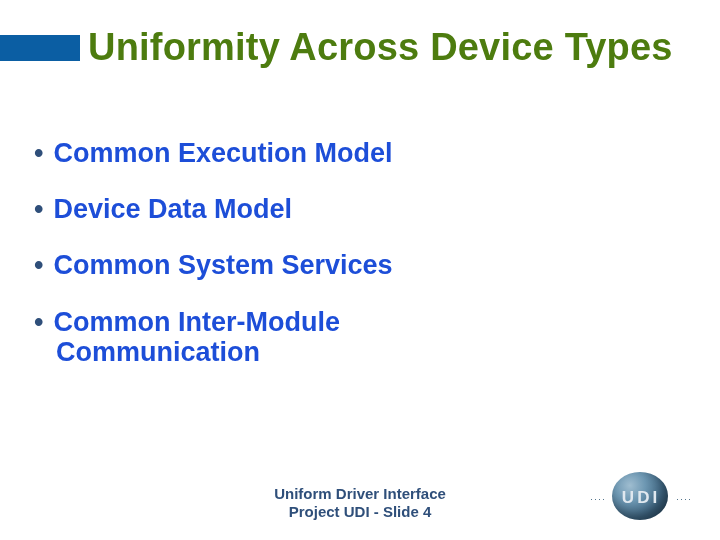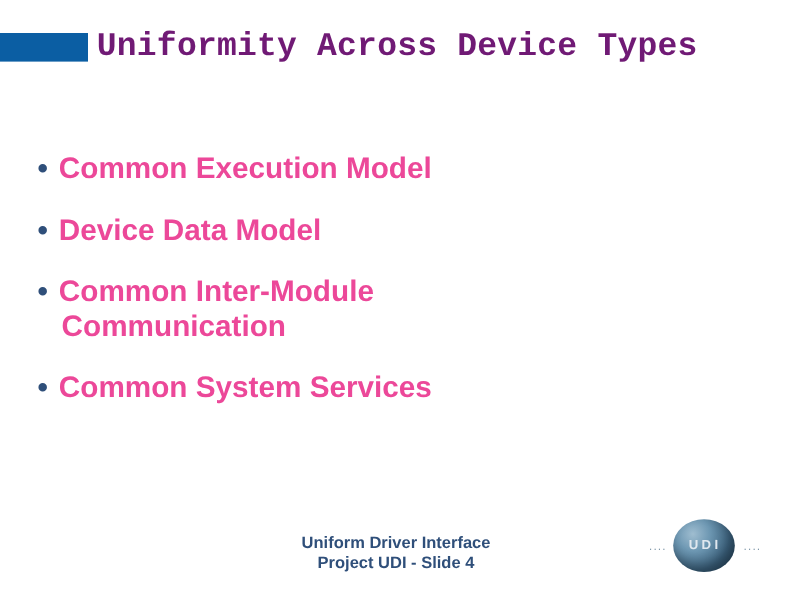--- a/index.html
+++ b/index.html
@@ -1,51 +1,51 @@
 <!DOCTYPE html>
 <html><head>
 <meta charset="utf-8">
 <style>
   * { margin: 0; padding: 0; box-sizing: border-box; }
   html, body { width: 720px; height: 540px; background: #fff; font-family: Arial, Helvetica, sans-serif; overflow: hidden; }
   .slide { position: relative; width: 720px; height: 540px; }
   .title-bar { position: absolute; top: 26px; left: 0; right: 0; display: flex; align-items: center; }
   .blue-block { width: 80px; height: 26px; background: #0b5ea3; margin-right: 8px; flex-shrink: 0; }
-  .title { font-size: 30px; font-weight: bold; color: #701a75; letter-spacing: 0.2px; font-family: Liberation Mono, monospace; }
+  .title { font-size: 38px; font-weight: bold; color: #4d7c0f; letter-spacing: 0.2px; }
   .bullets { position: absolute; top: 138px; left: 34px; right: 34px; color: #2f4f7a; }
-  .bullets li { list-style: none; margin-bottom: 26px; font-weight: bold; font-size: 27px; line-height: 1.12; color: #ec4899; }
+  .bullets li { list-style: none; margin-bottom: 26px; font-weight: bold; font-size: 27px; line-height: 1.12; color: #1d4ed8; }
   .bullets li::before { content: "•"; margin-right: 10px; color: #2f4f7a; }
   .bullet-line2 { display: block; margin-left: 22px; }
   .footer { position: absolute; bottom: 18px; left: 0; right: 0; text-align: center; font-size: 15px; font-weight: bold; color: #2f4f7a; line-height: 1.25; }
   .logo { position: absolute; right: 44px; bottom: 20px; width: 70px; height: 48px; }
   .sphere {
     position: absolute; left: 6px; top: 0; width: 56px; height: 48px; border-radius: 50%;
     background: radial-gradient(circle at 32% 28%, #9fbdd0 0%, #6d97b2 30%, #3a5f7a 65%, #1e3a50 100%);
     box-shadow: inset -4px -6px 10px rgba(0,0,0,0.25);
   }
-  .logo-text { position: absolute; left: 0; right: 0; top: 16px; text-align: center; font-size: 12px; letter-spacing: 3px; font-weight: bold; color: #e0e8ef; }
+  .logo-text { position: absolute; left: 0; right: 0; top: 16px; text-align: center; font-size: 17px; letter-spacing: 3px; font-weight: bold; color: #e0e8ef; }
   .dots-left, .dots-right { position: absolute; top: 22px; font-size: 9px; letter-spacing: 1px; color: #3a5f7a; }
   .dots-left { left: -16px; }
   .dots-right { right: -16px; }
 </style>
 </head>
 <body>
 
 <div class="slide">
 
   <div class="title-bar">
     <div class="blue-block"></div>
     <div class="title">Uniformity Across Device Types</div>
   </div>
 
   <ul class="bullets">
     <li><span>Common Execution Model</span></li>
     <li><span>Device Data Model</span></li>
+    <li><span>Common System Services</span></li>
     <li><span>Common Inter-Module</span><span class="bullet-line2">Communication</span></li>
-    <li><span>Common System Services</span></li>
   </ul>
 
   <div class="footer">
     <div>Uniform Driver Interface</div>
     <div>Project UDI  - Slide 4</div>
   </div>
 
   <div class="logo">
     <span class="dots-left">····</span>
     <div class="sphere"></div>

